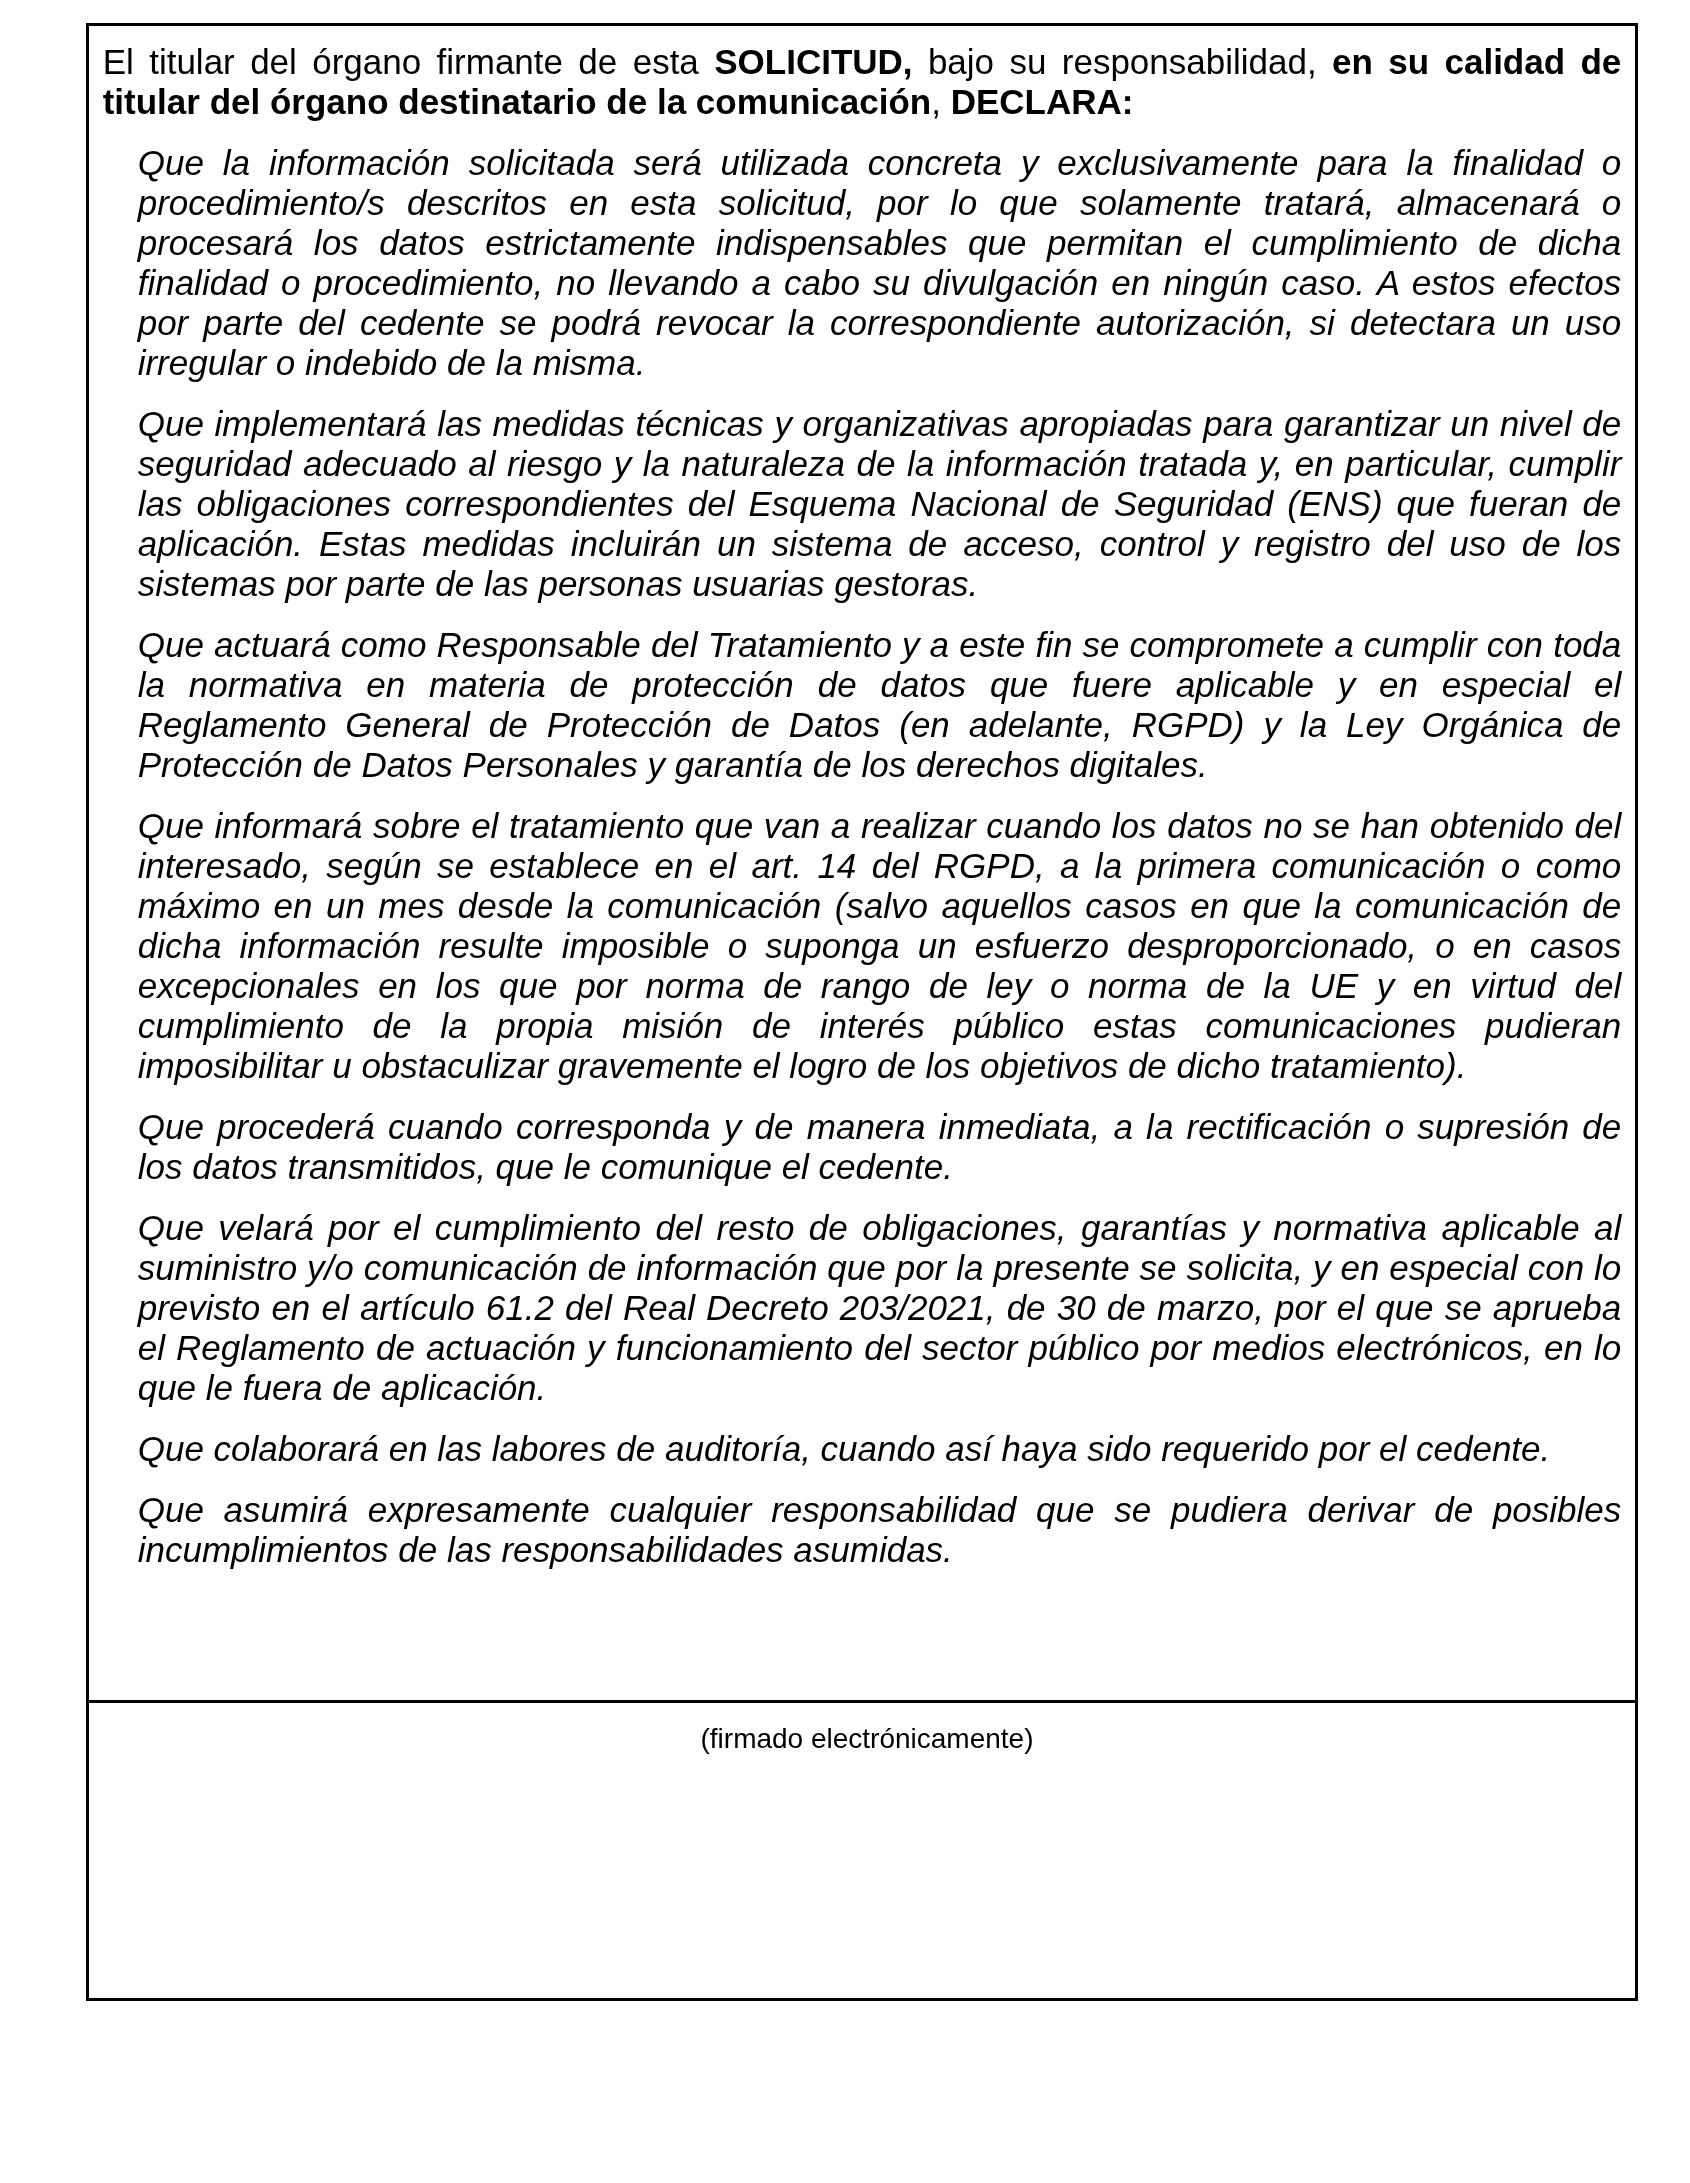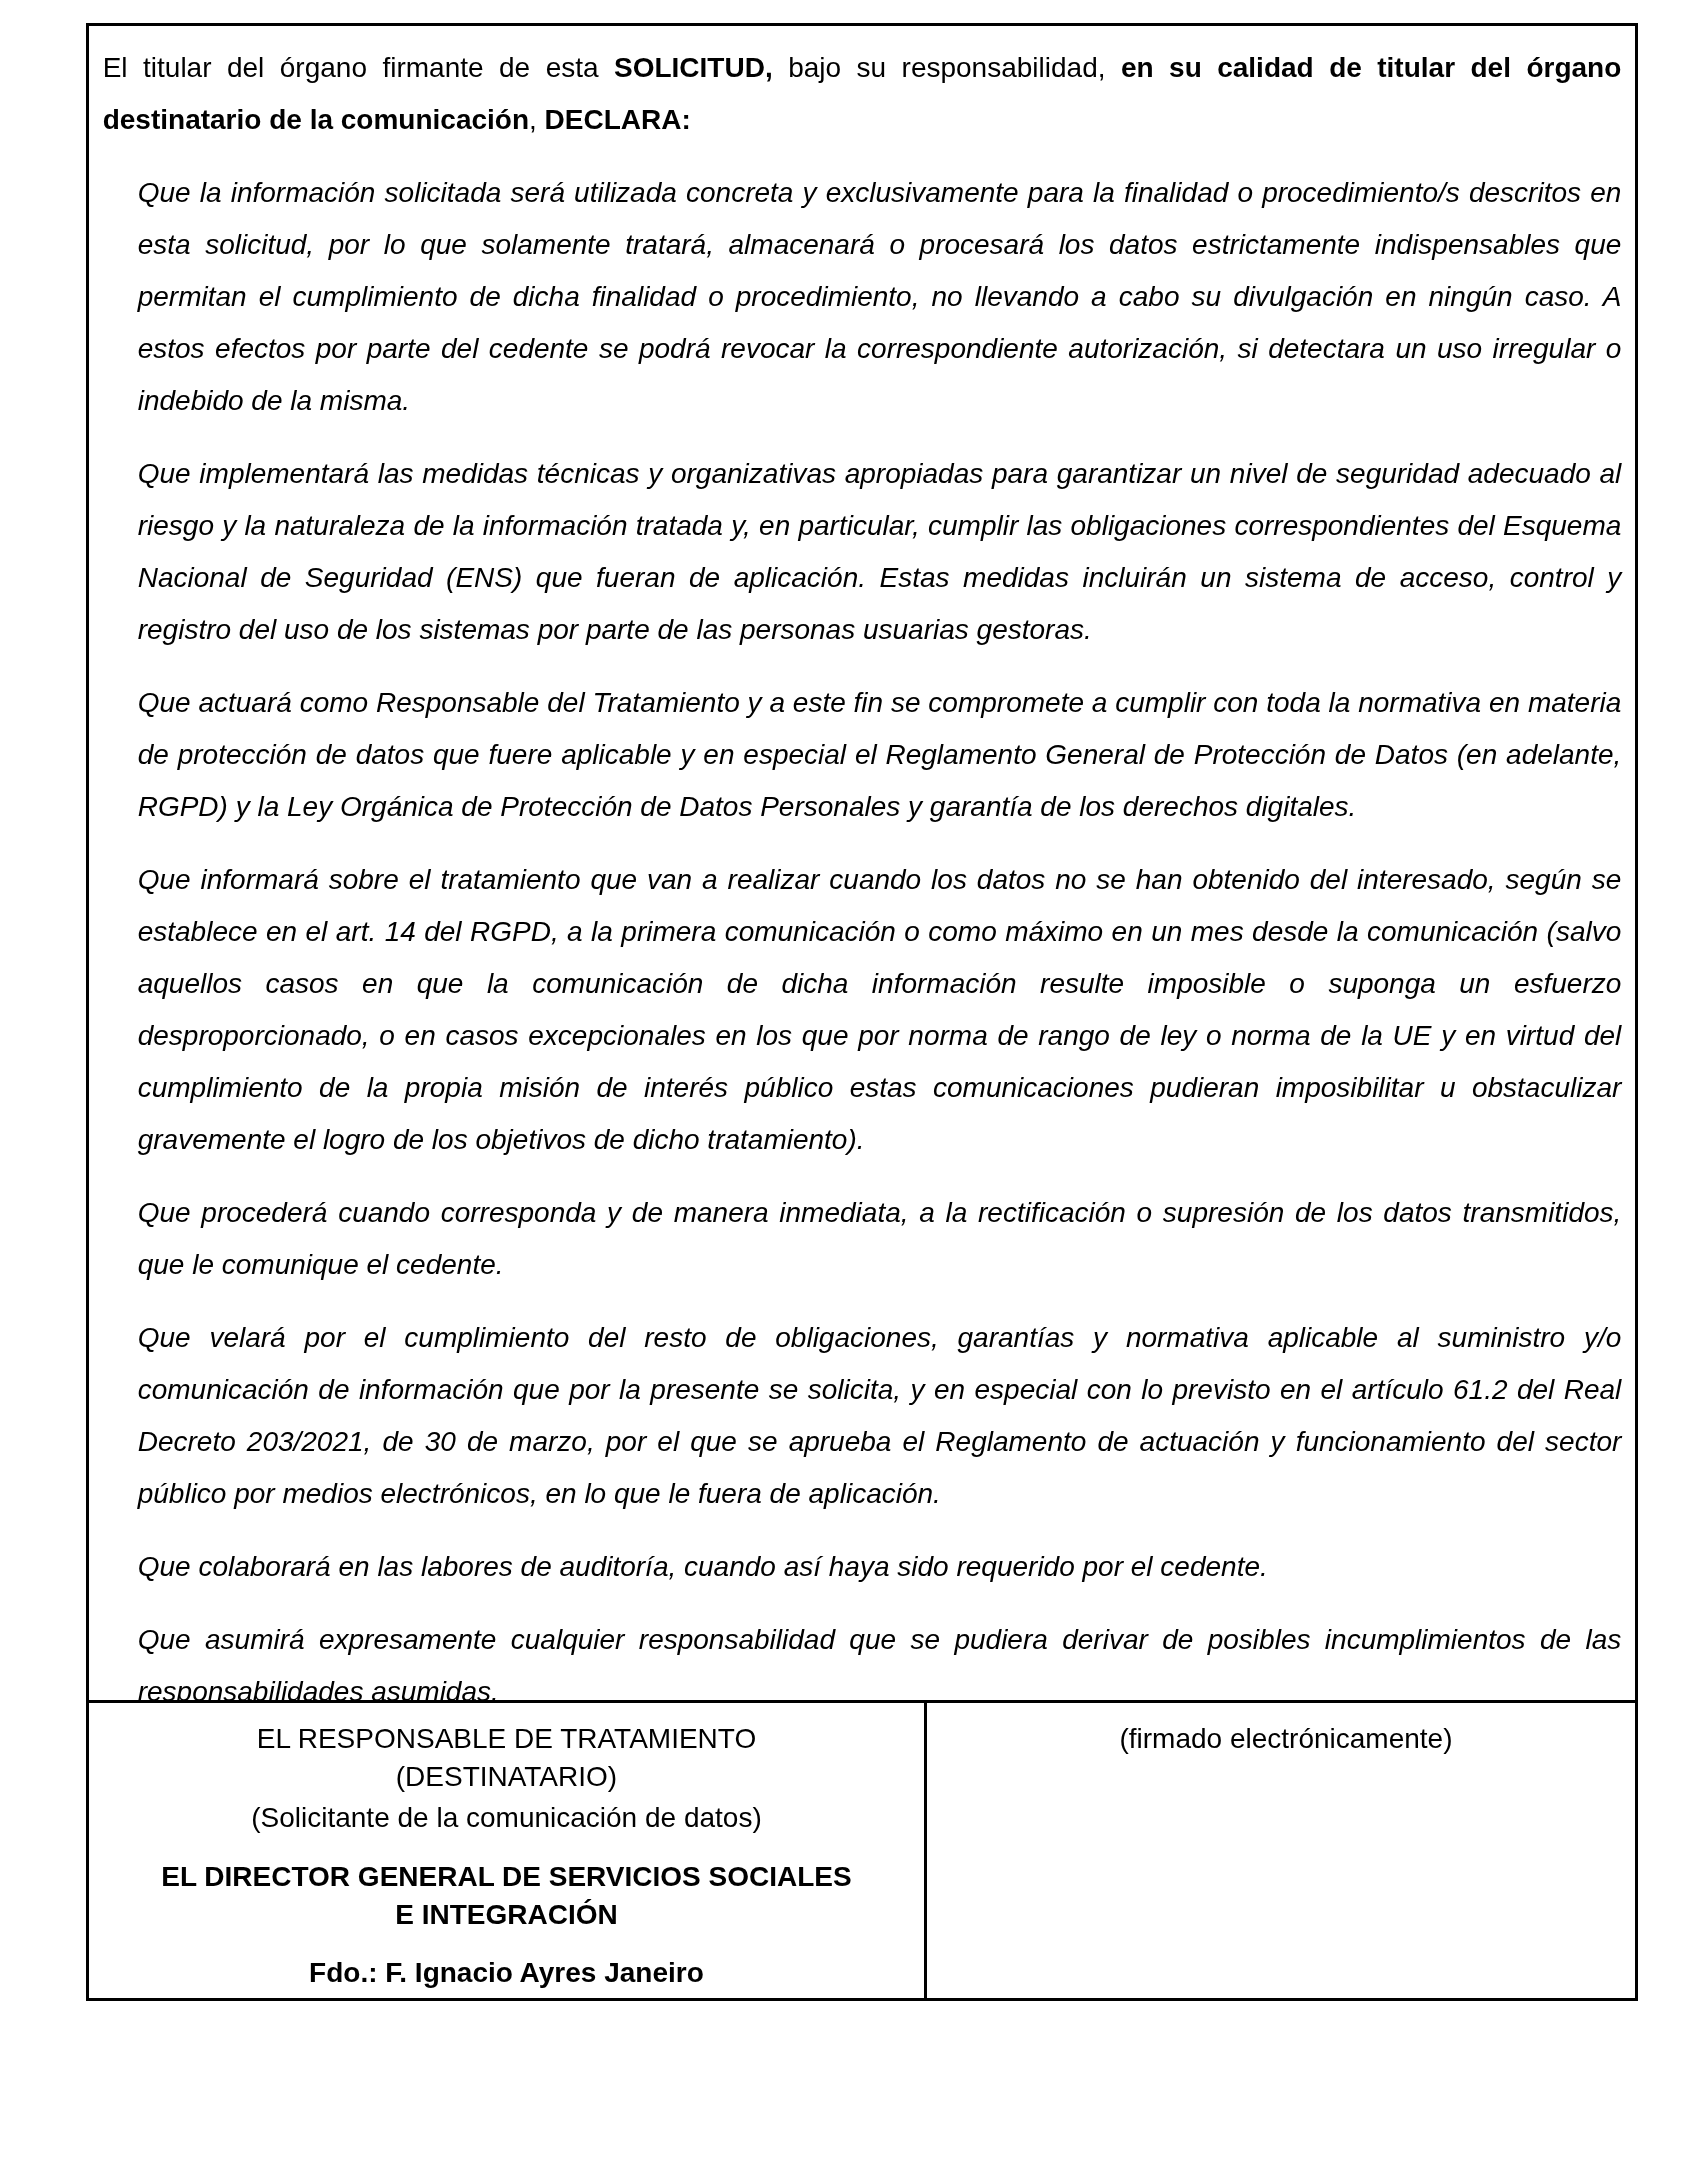--- a/index.html
+++ b/index.html
@@ -24,22 +24,22 @@
     border: 3px solid #000;
     box-sizing: border-box;
     display: flex;
     flex-direction: column;
     background: #fff;
   }
   .content {
     flex: 1 1 auto;
     overflow: hidden;
     padding: 16px 13.7px 0 13.7px;
-    font-size: 28px;
-    line-height: 52px;
+    font-size: 35px;
+    line-height: 40px;
   }
   .hdr {
     margin: 0;
     text-align: justify;
   }
   .para {
     margin: 21px 0 0 35px;
     text-align: justify;
     font-style: italic;
   }
@@ -89,25 +89,18 @@
         <p class="para">Que implementará las medidas técnicas y organizativas apropiadas para garantizar un nivel de seguridad adecuado al riesgo y la naturaleza de la información tratada y, en particular, cumplir las obligaciones correspondientes del Esquema Nacional de Seguridad (ENS) que fueran de aplicación. Estas medidas incluirán un sistema de acceso, control y registro del uso de los sistemas por parte de las personas usuarias gestoras.</p>
         <p class="para">Que actuará como Responsable del Tratamiento y a este fin se compromete a cumplir con toda la normativa en materia de protección de datos que fuere aplicable y en especial el Reglamento General de Protección de Datos (en adelante, RGPD) y la Ley Orgánica de Protección de Datos Personales y garantía de los derechos digitales.</p>
         <p class="para">Que informará sobre el tratamiento que van a realizar cuando los datos no se han obtenido del interesado, según se establece en el art. 14 del RGPD, a la primera comunicación o como máximo en un mes desde la comunicación (salvo aquellos casos en que la comunicación de dicha información resulte imposible o suponga un esfuerzo desproporcionado, o en casos excepcionales en los que por norma de rango de ley o norma de la UE y en virtud del cumplimiento de la propia misión de interés público estas comunicaciones pudieran imposibilitar u obstaculizar gravemente el logro de los objetivos de dicho tratamiento).</p>
         <p class="para">Que procederá cuando corresponda y de manera inmediata, a la rectificación o supresión de los datos transmitidos, que le comunique el cedente.</p>
         <p class="para">Que velará por el cumplimiento del resto de obligaciones, garantías y normativa aplicable al suministro y/o comunicación de información que por la presente se solicita, y en especial con lo previsto en el artículo 61.2 del Real Decreto 203/2021, de 30 de marzo, por el que se aprueba el Reglamento de actuación y funcionamiento del sector público por medios electrónicos, en lo que le fuera de aplicación.</p>
         <p class="para">Que colaborará en las labores de auditoría, cuando así haya sido requerido por el cedente.</p>
         <p class="para">Que asumirá expresamente cualquier responsabilidad que se pudiera derivar de posibles incumplimientos de las responsabilidades asumidas.</p>
       </div>
   </div>
   <div class="sigrow">
-    <div class="sigcell left">
-      <p>EL RESPONSABLE DE TRATAMIENTO</p>
-      <p>(DESTINATARIO)</p>
-      <p class="sig-requester">(Solicitante de la comunicación de datos)</p>
-      <p class="sig-title">EL DIRECTOR GENERAL DE SERVICIOS SOCIALES E INTEGRACIÓN</p>
-      <p class="sig-signer">Fdo.: F. Ignacio Ayres Janeiro</p>
-    </div>
     <div class="sigcell right">
       <p>(firmado electrónicamente)</p>
     </div>
   </div>
 </div>
 
 
 </body></html>

